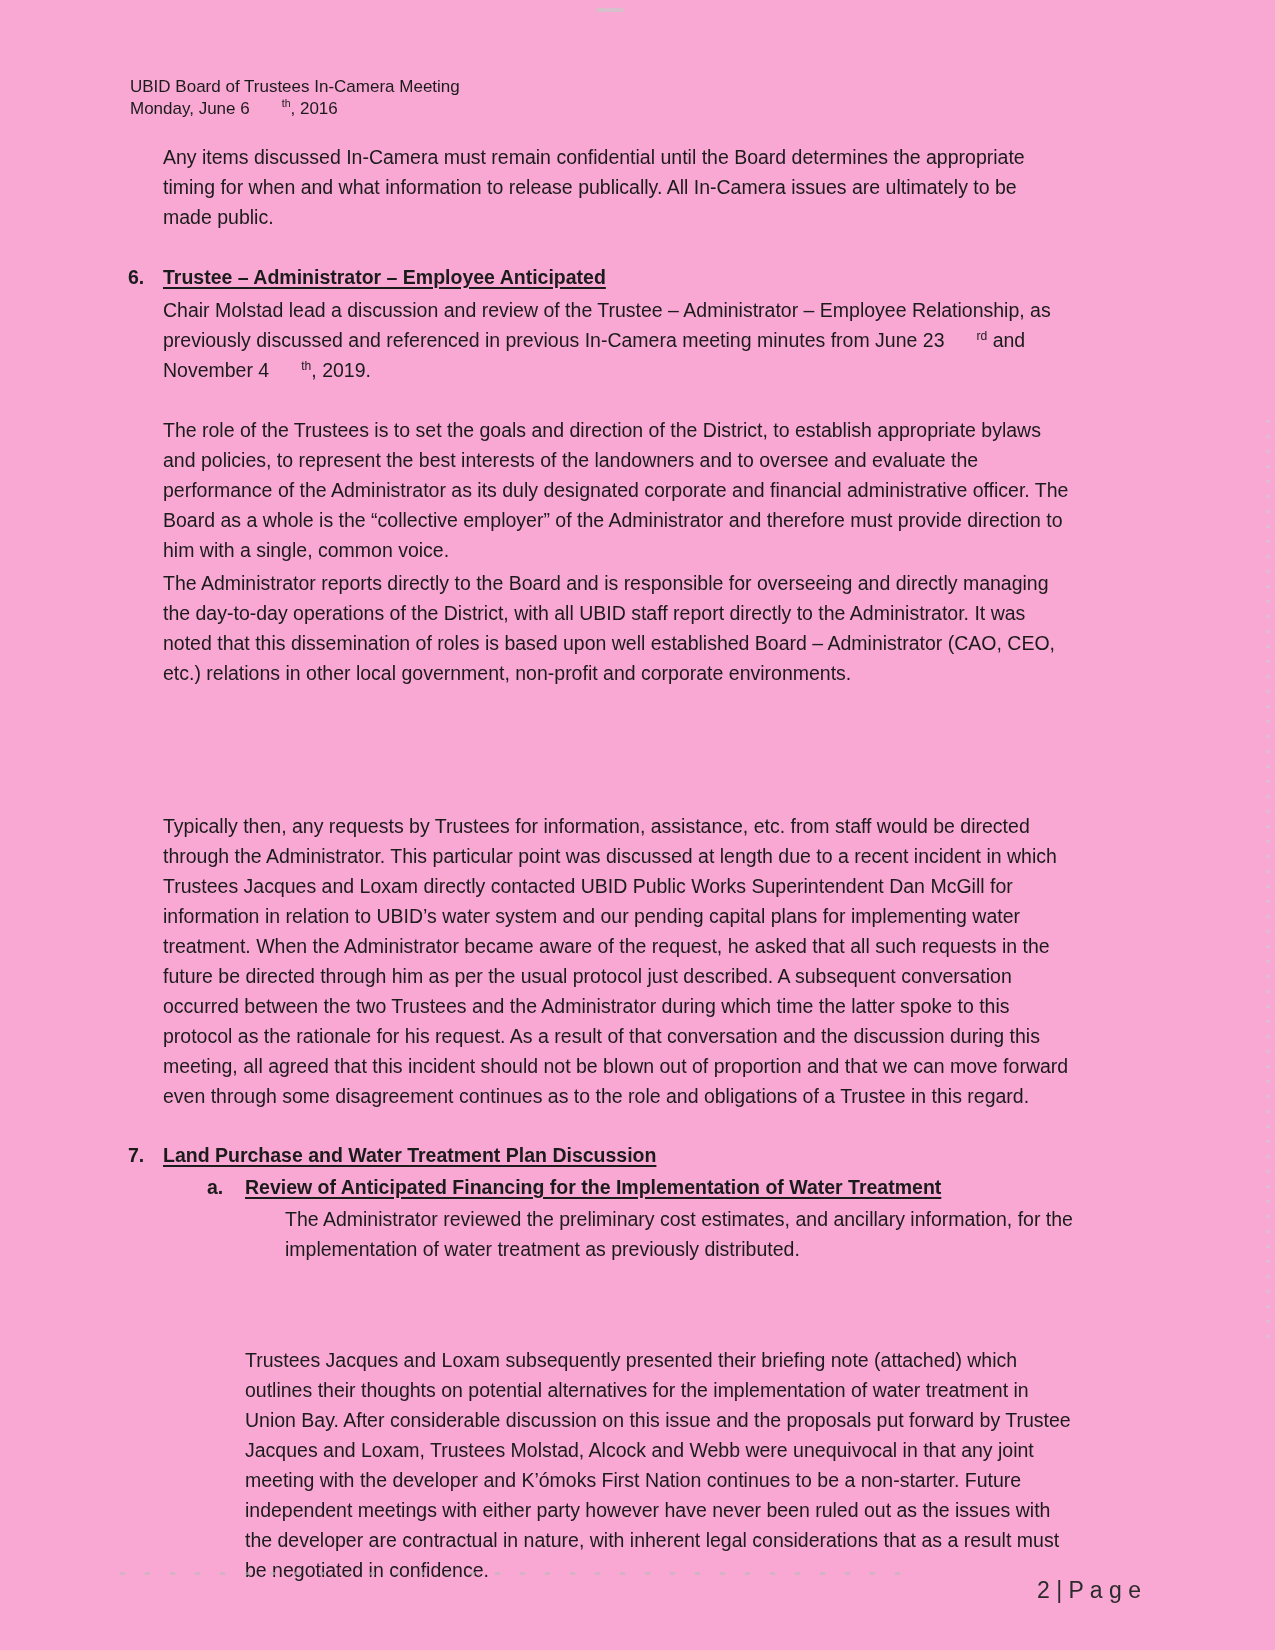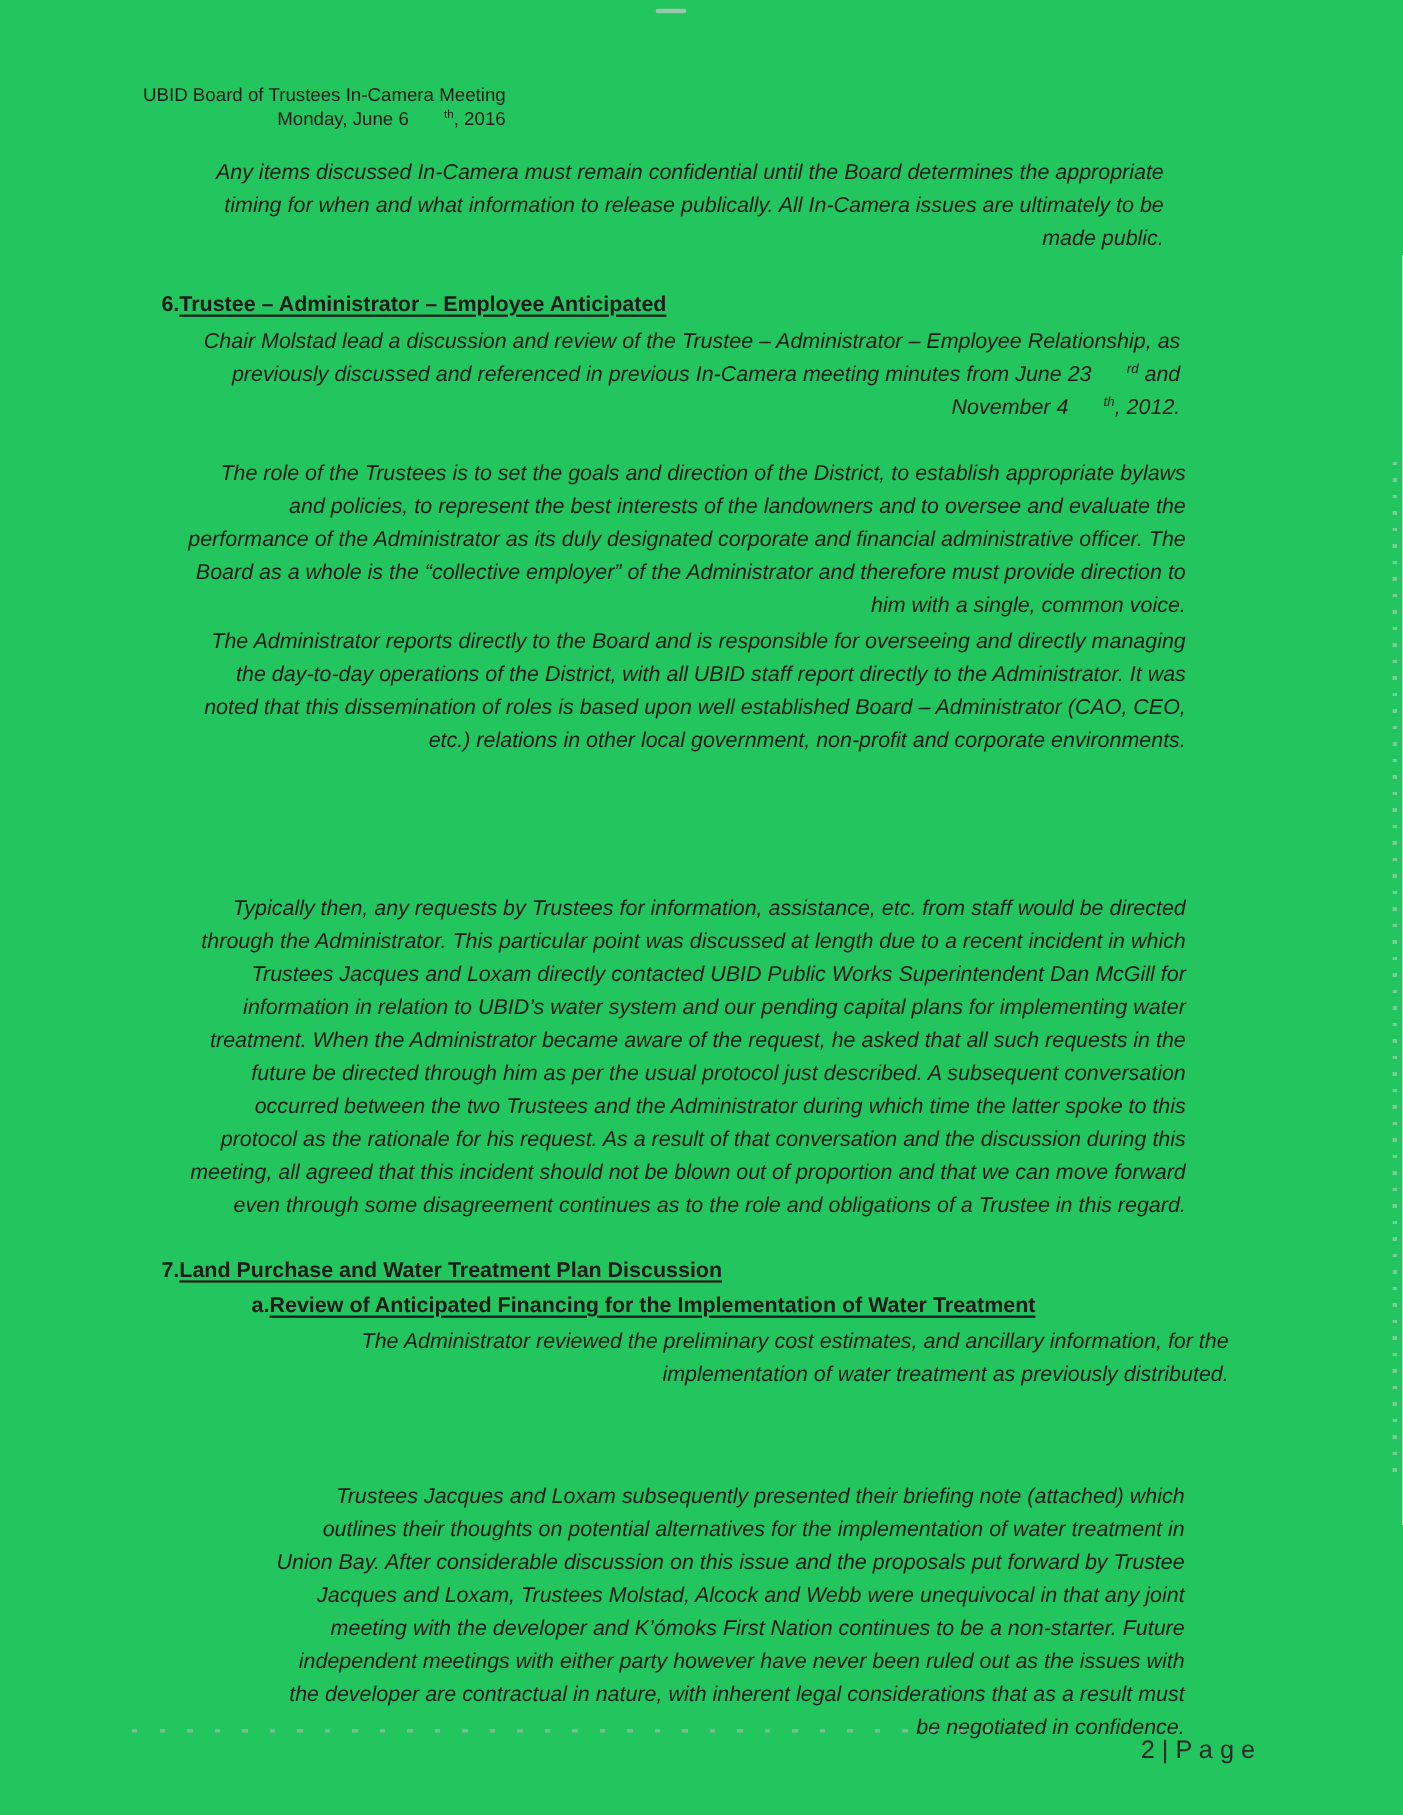--- a/index.html
+++ b/index.html
@@ -1,40 +1,39 @@
 <!DOCTYPE html>
 <html><head>
 <meta charset="utf-8">
 <style>
   html,body{margin:0;padding:0;background:#ffffff;}
   .page{
     position:relative;
     width:1275px;
     height:1650px;
-    background:#22c55e;
+    background:#f9a8d4;
     font-family:"Liberation Sans", sans-serif;
     font-size:19.5px;
     line-height:30px;
     color:#1b1b1b;
     overflow:hidden;
-    text-align:right;
   }
   .hdr{
     position:absolute;
     left:130px; top:76px;
     font-size:17px;
     line-height:22px;
   }
   sup{
     font-size:62%;
     vertical-align:super;
     line-height:0;
     margin-left:32px;
   }
-  p{margin:0;font-style:italic;}
+  p{margin:0;}
   .intro{
     position:absolute;
     left:163px; top:142px;
     width:895px;
   }
   .sec-head{
     position:absolute;
     left:128px;
     display:flex;
     font-weight:bold;
@@ -103,21 +102,21 @@
     <div><span>Monday, June 6</span><sup>th</sup><span>, 2016</span></div>
   </div>
 
   <p class="intro">Any items discussed In-Camera must remain confidential until the Board determines the appropriate timing for when and what information to release publically. All In-Camera issues are ultimately to be made public.</p>
 
   <div class="sec-head s6-head">
     <span class="num">6.</span>
     <span class="title">Trustee – Administrator – Employee Anticipated</span>
   </div>
 
-  <p class="s6-p1"><span>Chair Molstad lead a discussion and review of the Trustee – Administrator – Employee Relationship, as previously discussed and referenced in previous In-Camera meeting minutes from June 23</span><sup>rd</sup><span> and November 4</span><sup>th</sup><span>, 2012.</span></p>
+  <p class="s6-p1"><span>Chair Molstad lead a discussion and review of the Trustee – Administrator – Employee Relationship, as previously discussed and referenced in previous In-Camera meeting minutes from June 23</span><sup>rd</sup><span> and November 4</span><sup>th</sup><span>, 2019.</span></p>
 
   <p class="s6-p2">The role of the Trustees is to set the goals and direction of the District, to establish appropriate bylaws and policies, to represent the best interests of the landowners and to oversee and evaluate the performance of the Administrator as its duly designated corporate and financial administrative officer. The Board as a whole is the “collective employer” of the Administrator and therefore must provide direction to him with a single, common voice.</p>
 
   <p class="s6-p3">The Administrator reports directly to the Board and is responsible for overseeing and directly managing the day-to-day operations of the District, with all UBID staff report directly to the Administrator. It was noted that this dissemination of roles is based upon well established Board – Administrator (CAO, CEO, etc.) relations in other local government, non-profit and corporate environments.</p>
 
   <p class="s6-p4">Typically then, any requests by Trustees for information, assistance, etc. from staff would be directed through the Administrator. This particular point was discussed at length due to a recent incident in which Trustees Jacques and Loxam directly contacted UBID Public Works Superintendent Dan McGill for information in relation to UBID’s water system and our pending capital plans for implementing water treatment. When the Administrator became aware of the request, he asked that all such requests in the future be directed through him as per the usual protocol just described. A subsequent conversation occurred between the two Trustees and the Administrator during which time the latter spoke to this protocol as the rationale for his request. As a result of that conversation and the discussion during this meeting, all agreed that this incident should not be blown out of proportion and that we can move forward even through some disagreement continues as to the role and obligations of a Trustee in this regard.</p>
 
   <div class="sec-head s7-head">
     <span class="num">7.</span>
     <span class="title">Land Purchase and Water Treatment Plan Discussion</span>

